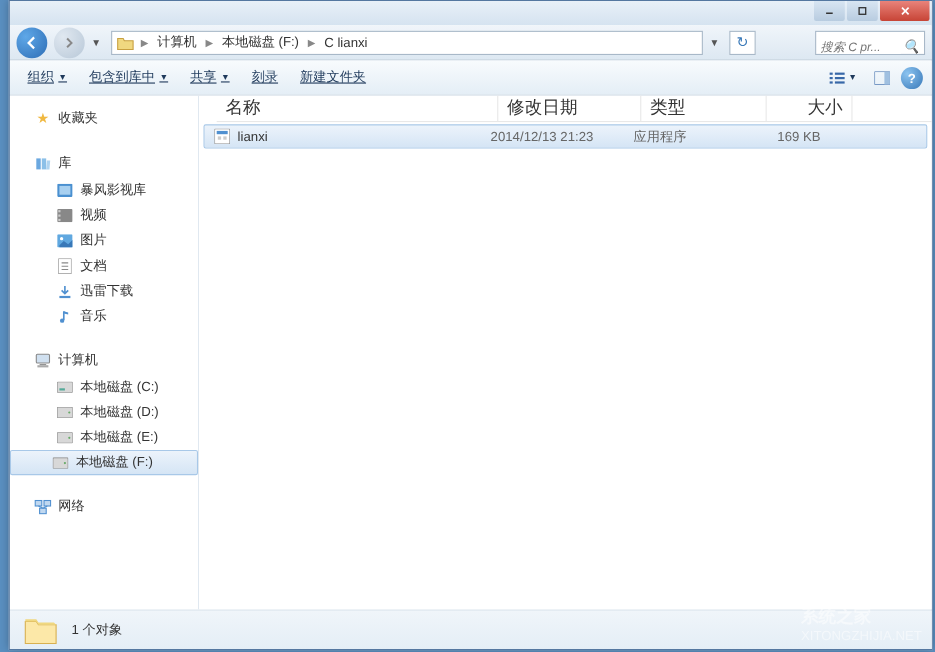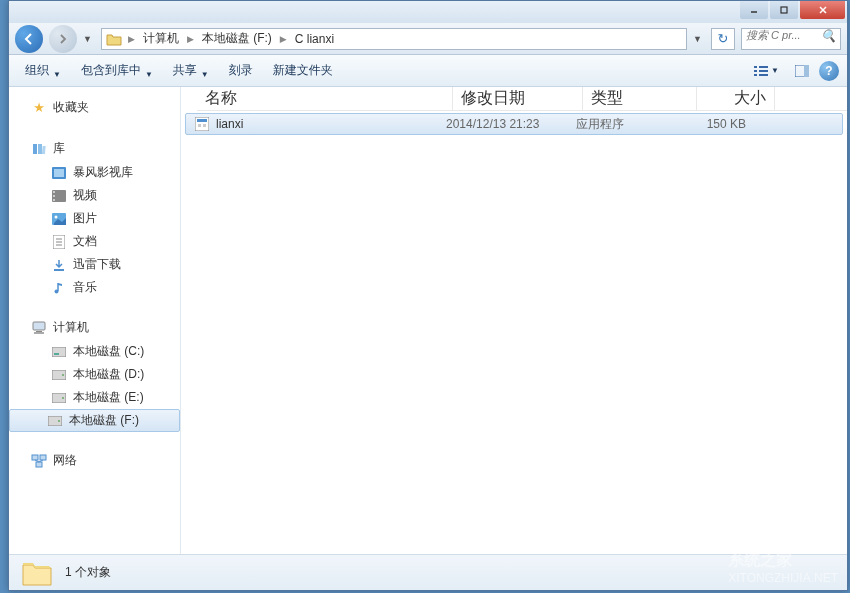--- a/index.html
+++ b/index.html
@@ -22,27 +22,27 @@
     .nav-forward { background: radial-gradient(circle at 30% 30%, #e0e8f0, #b8c8d8); color: #888; font-size: 14px; }
     .nav-dropdown { width: 12px; color: #555; cursor: pointer; font-size: 9px; }
     
     .breadcrumb { flex: 1; height: 22px; background: #fff; border: 1px solid #a8b8c8; display: flex; align-items: center; font-size: 12px; color: #333; }
     .bc-icon { width: 20px; height: 16px; margin: 0 2px; display: flex; align-items: center; justify-content: center; }
     .bc-item { padding: 0 6px; cursor: pointer; display: flex; align-items: center; height: 100%; }
     .bc-sep { color: #888; padding: 0 2px; font-size: 9px; }
     
     .refresh-btn { width: 24px; height: 22px; background: #fff; border: 1px solid #a8b8c8; display: flex; align-items: center; justify-content: center; cursor: pointer; color: #3878b8; font-size: 13px; }
     
-    .searchbox { width: 100px; height: 22px; background: #fff; border: 1px solid #a8b8c8; display: flex; align-items: flex-start; padding: 0 4px; font-size: 11px; color: #888; font-style: italic; }
+    .searchbox { width: 100px; height: 22px; background: #fff; border: 1px solid #a8b8c8; display: flex; align-items: flex-end; padding: 0 4px; font-size: 11px; color: #888; font-style: italic; margin-left: 48px; }
     .searchbox input { border: none; outline: none; width: 100%; font-size: 11px; font-style: italic; color: #888; }
     .search-icon { color: #3878b8; font-size: 12px; margin-left: 2px; }
     
     
     .toolbar { height: 32px; background: linear-gradient(to bottom, #f8fbfd, #e4eef6); border-bottom: 1px solid #c8d5e2; display: flex; align-items: center; padding: 0 8px; gap: 4px; font-size: 12px; color: #1e395b; }
-    .tb-item { padding: 4px 8px; cursor: pointer; display: flex; align-items: flex-end; gap: 4px; border-radius: 2px; }
+    .tb-item { padding: 4px 8px; cursor: pointer; display: flex; align-items: center; gap: 4px; border-radius: 2px; text-decoration: underline; }
     .tb-arrow { font-size: 8px; color: #1e395b; }
     .tb-spacer { flex: 1; }
     .tb-viewbtn { padding: 4px 6px; cursor: pointer; display: flex; align-items: center; gap: 3px; }
     .tb-help { width: 20px; height: 20px; border-radius: 50%; background: radial-gradient(circle at 30% 30%, #8cc4f0, #3878b8); color: #fff; display: flex; align-items: center; justify-content: center; font-size: 12px; cursor: pointer; font-weight: bold; }
     
     
     .content { display: flex; height: calc(100% - 22px - 32px - 32px - 36px); }
     
     
     .sidebar { width: 172px; background: #fff; border-right: 1px solid #e0e8f0; padding: 8px 0; overflow-y: auto; font-size: 12px; }
@@ -345,21 +345,21 @@
                 <rect width="14" height="14" fill="#fff" stroke="#888" rx="1"></rect>
                 <rect x="2" y="2" width="10" height="3" fill="#5090d0"></rect>
                 <rect x="3" y="7" width="3" height="3" fill="#ccc"></rect>
                 <rect x="8" y="7" width="3" height="3" fill="#ccc"></rect>
               </svg>
             </span>
           <span>lianxi</span>
         </div>
         <div class="fl-cell fl-cell-date">2014/12/13 21:23</div>
         <div class="fl-cell fl-cell-type">应用程序</div>
-        <div class="fl-cell fl-cell-size">150 KB</div>
+        <div class="fl-cell fl-cell-size">169 KB</div>
       </div>
     </div>
   </div>
 
   <div class="statusbar">
     <span class="folder-big">
       <svg width="32" height="28" viewBox="0 0 32 28">
           <path d="M2 6 L12 6 L14 9 L30 9 L30 26 L2 26 Z" fill="#fce8a8" stroke="#d8b050"></path>
           <path d="M2 6 L12 6 L14 9 L30 9 L28 7 L14 7 L12 4 L2 4 Z" fill="#f0d880"></path>
         </svg>

